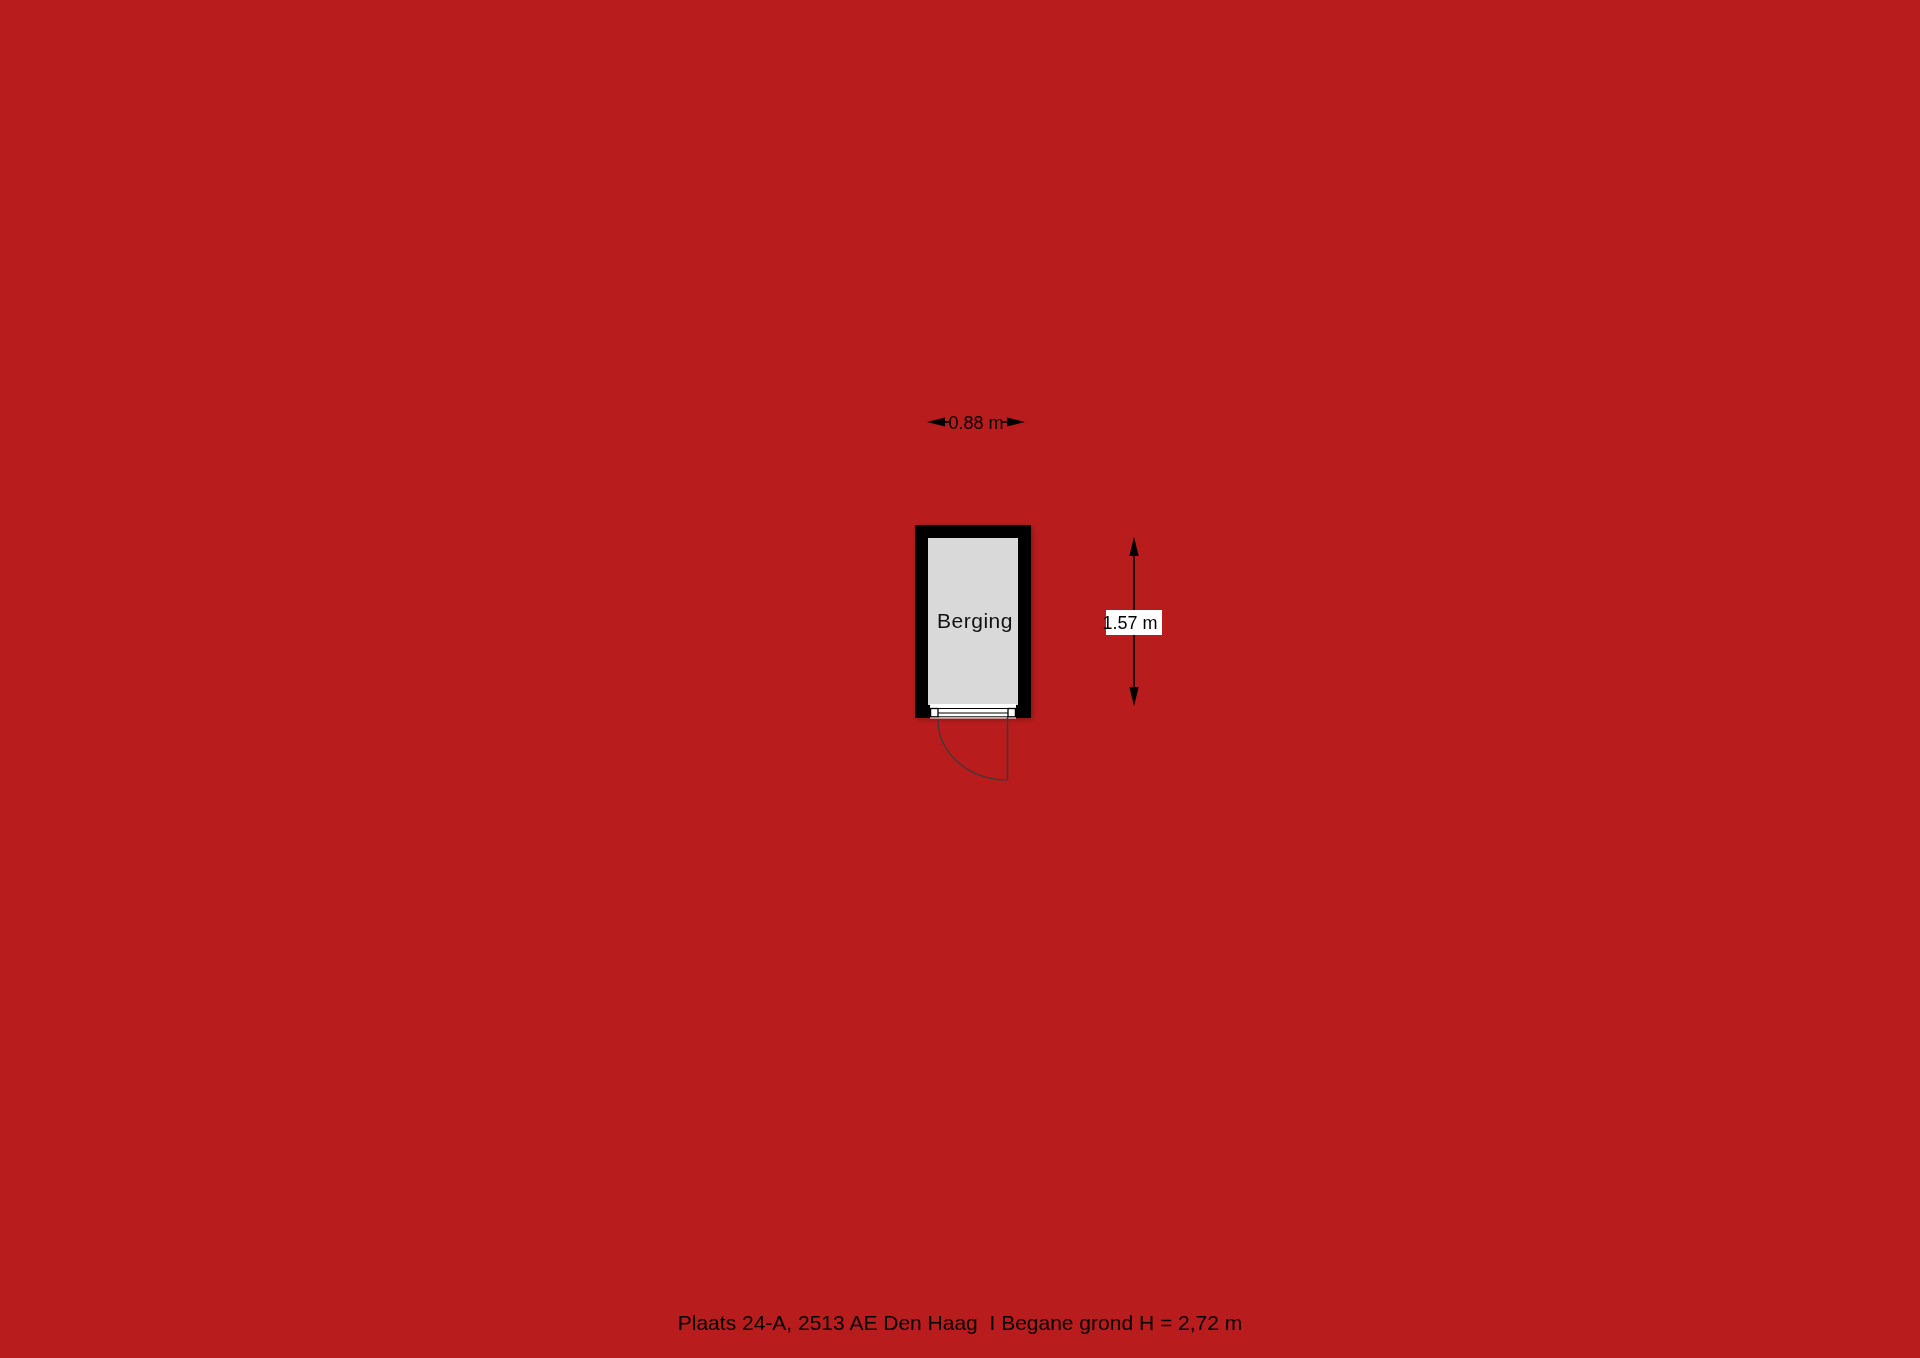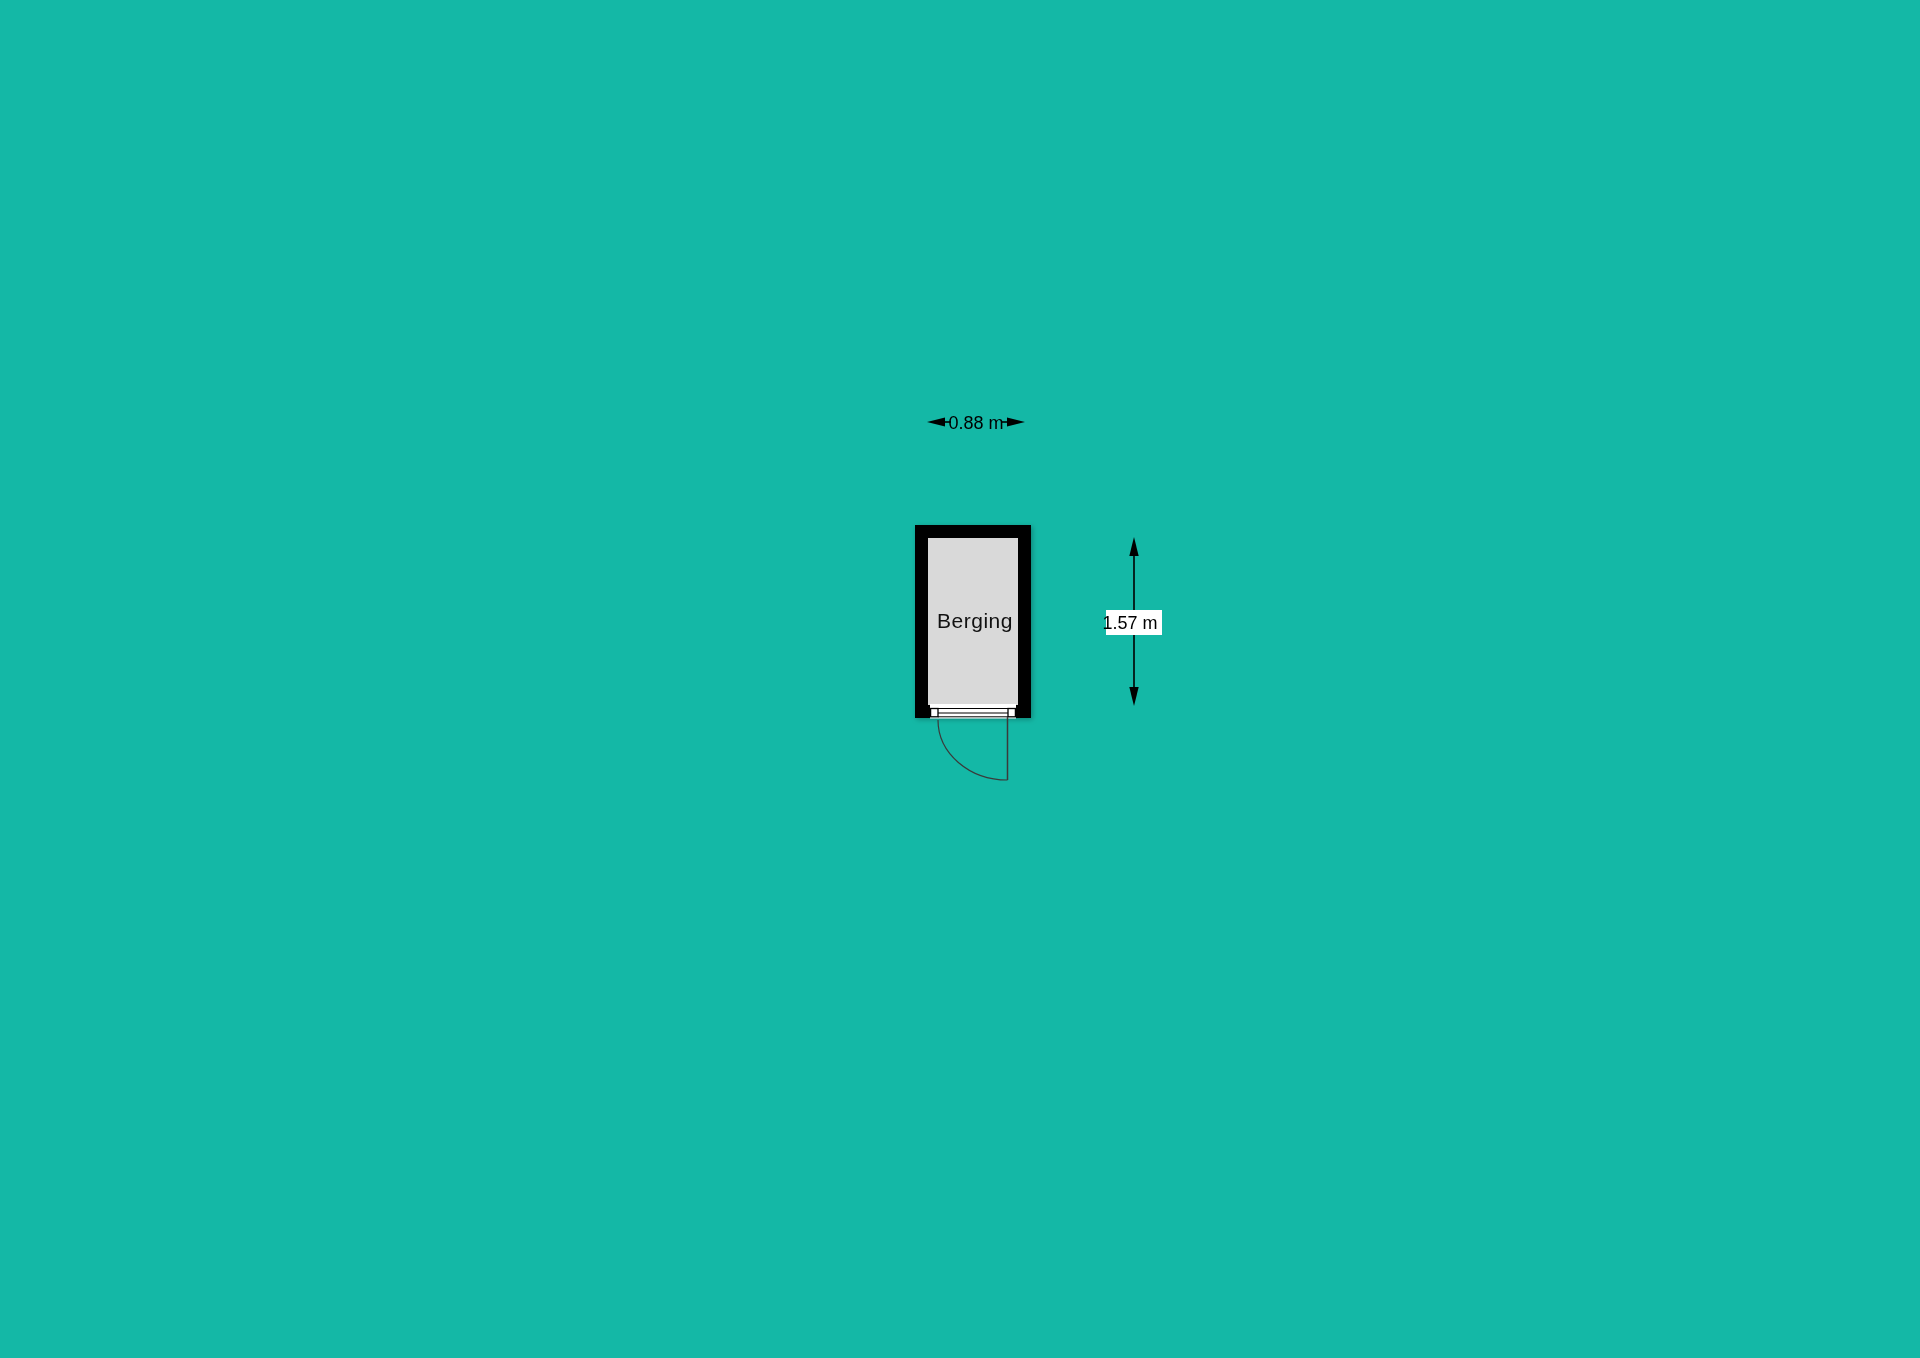--- a/index.html
+++ b/index.html
@@ -8,21 +8,21 @@
     background: #ffffff;
     width: 1920px;
     height: 1358px;
     overflow: hidden;
     font-family: "Liberation Sans", sans-serif;
   }
   .page {
     position: relative;
     width: 1920px;
     height: 1358px;
-    background: #14b8a6;
+    background: #b91c1c;
   }
   .plan-svg {
     position: absolute;
     left: 0;
     top: 0;
     width: 1920px;
     height: 1358px;
   }
   .room-label {
     font-family: "Liberation Sans", sans-serif;
@@ -88,14 +88,15 @@
       <line x1="1134" y1="552" x2="1134" y2="691" stroke="#000000" stroke-width="1.6"></line>
       <polygon points="1134,537 1129.3,556 1138.7,556" fill="#000000"></polygon>
       <polygon points="1134,706 1129.3,687 1138.7,687" fill="#000000"></polygon>
       <rect x="1106" y="610" width="56" height="25" fill="#ffffff"></rect>
       <text x="1130" y="629" text-anchor="middle" class="dim-label">1.57 m</text>
     </g>
 
     <text x="975" y="628" text-anchor="middle" class="room-label">Berging</text>
   </svg>
 
+  <div class="caption">Plaats 24-A, 2513 AE Den Haag  I Begane grond H = 2,72 m</div>
 
 </div>
 
 </body></html>

